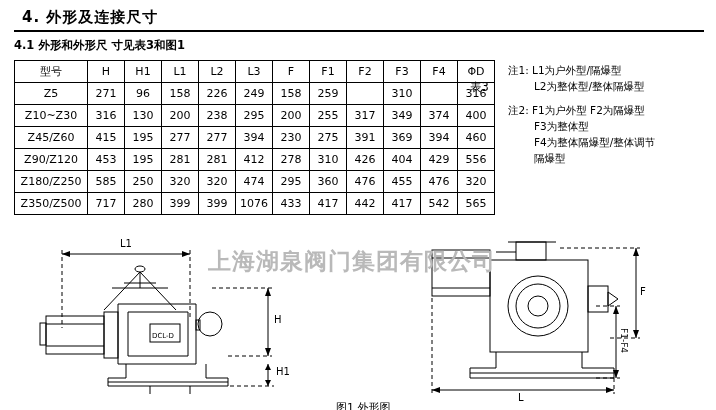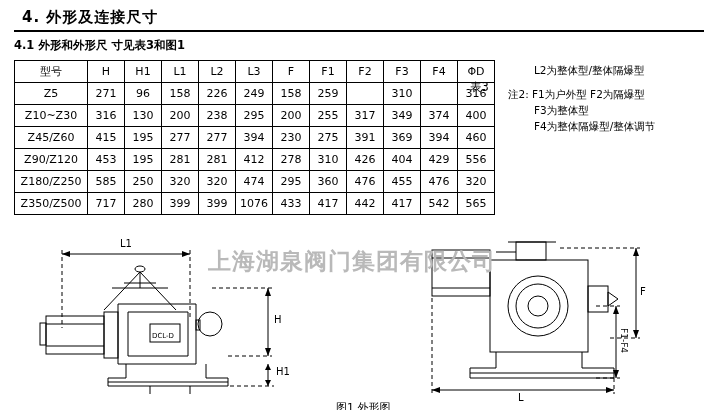--- a/index.html
+++ b/index.html
@@ -236,25 +236,27 @@
         <td class="col">417</td>
         <td class="col">442</td>
         <td class="col">417</td>
         <td class="col">542</td>
         <td class="col">565</td>
       </tr>
     </tbody>
   </table>
 
   <div class="notes">
+    <div class="nline">注1: L1为户外型/隔爆型</div>
     <div class="nline indent">L2为整体型/整体隔爆型</div>
     <div class="gap"></div>
     <div class="nline">注2: F1为户外型  F2为隔爆型</div>
     <div class="nline indent">F3为整体型</div>
     <div class="nline indent">F4为整体隔爆型/整体调节</div>
+    <div class="nline indent">隔爆型</div>
   </div>
 
   <div class="drawing">
     <svg width="716" height="182" viewBox="0 0 716 182">
       <g fill="none" stroke="#000" stroke-width="1">
 
         <line x1="62" y1="26" x2="190" y2="26"></line>
         <path d="M62 26 l8 -3 l0 6 z" fill="#000" stroke="none"></path>
         <path d="M190 26 l-8 -3 l0 6 z" fill="#000" stroke="none"></path>
         <line x1="62" y1="22" x2="62" y2="100" stroke-dasharray="4 3"></line>

